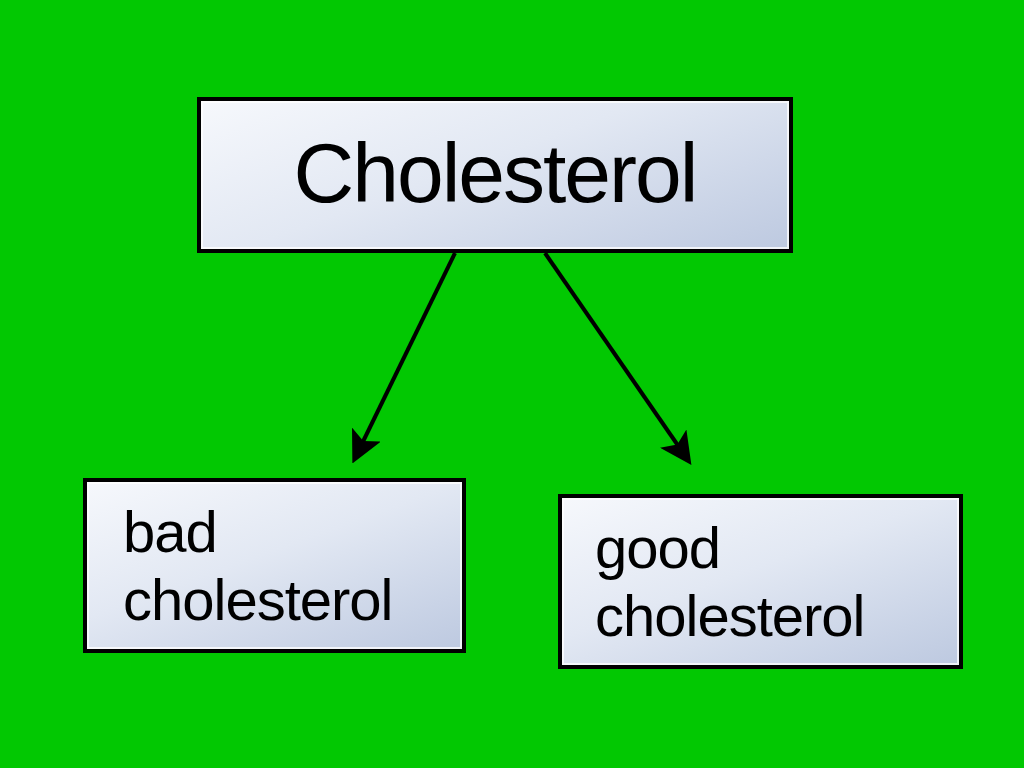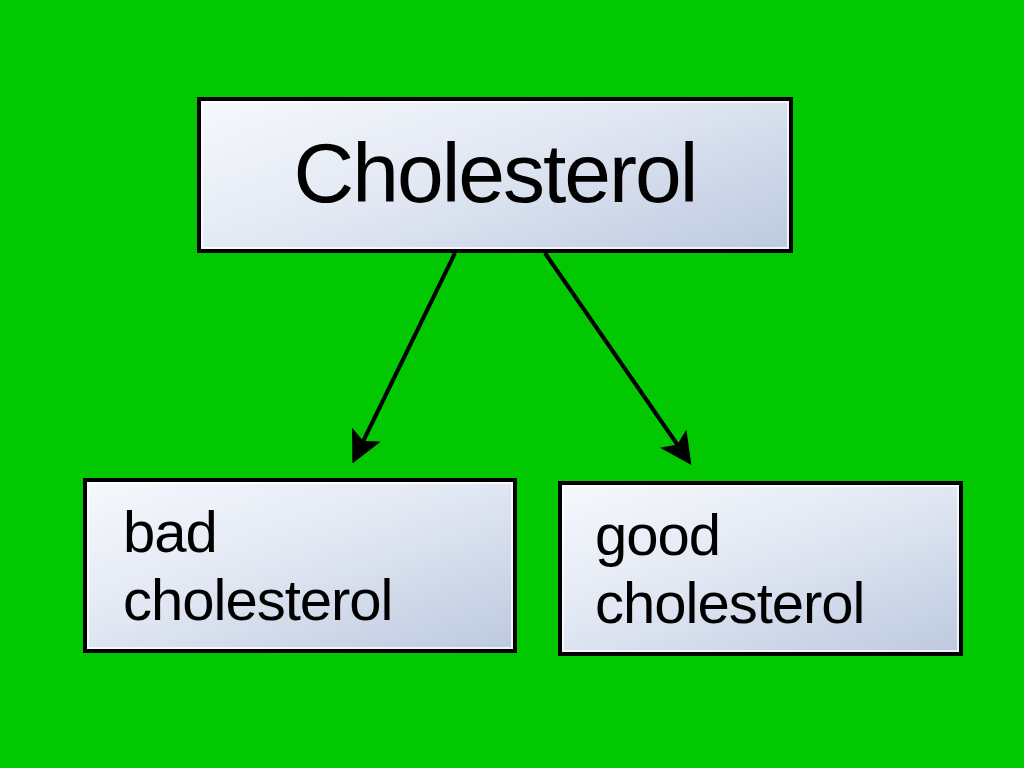--- a/index.html
+++ b/index.html
@@ -40,27 +40,27 @@
   }
   .node-child .label {
     font-size: 58px;
     letter-spacing: -1px;
     line-height: 1.17;
     white-space: pre-line;
   }
   .node-child-left {
     left: 83px;
     top: 478px;
-    width: 434px;
+    width: 383px;
     height: 175px;
     padding-left: 36px;
   }
   .node-child-right {
     left: 558px;
-    top: 481px;
+    top: 494px;
     width: 405px;
     height: 175px;
     padding-left: 33px;
   }
   #edges {
     position: absolute;
     left: 0;
     top: 0;
     width: 1024px;
     height: 768px;

